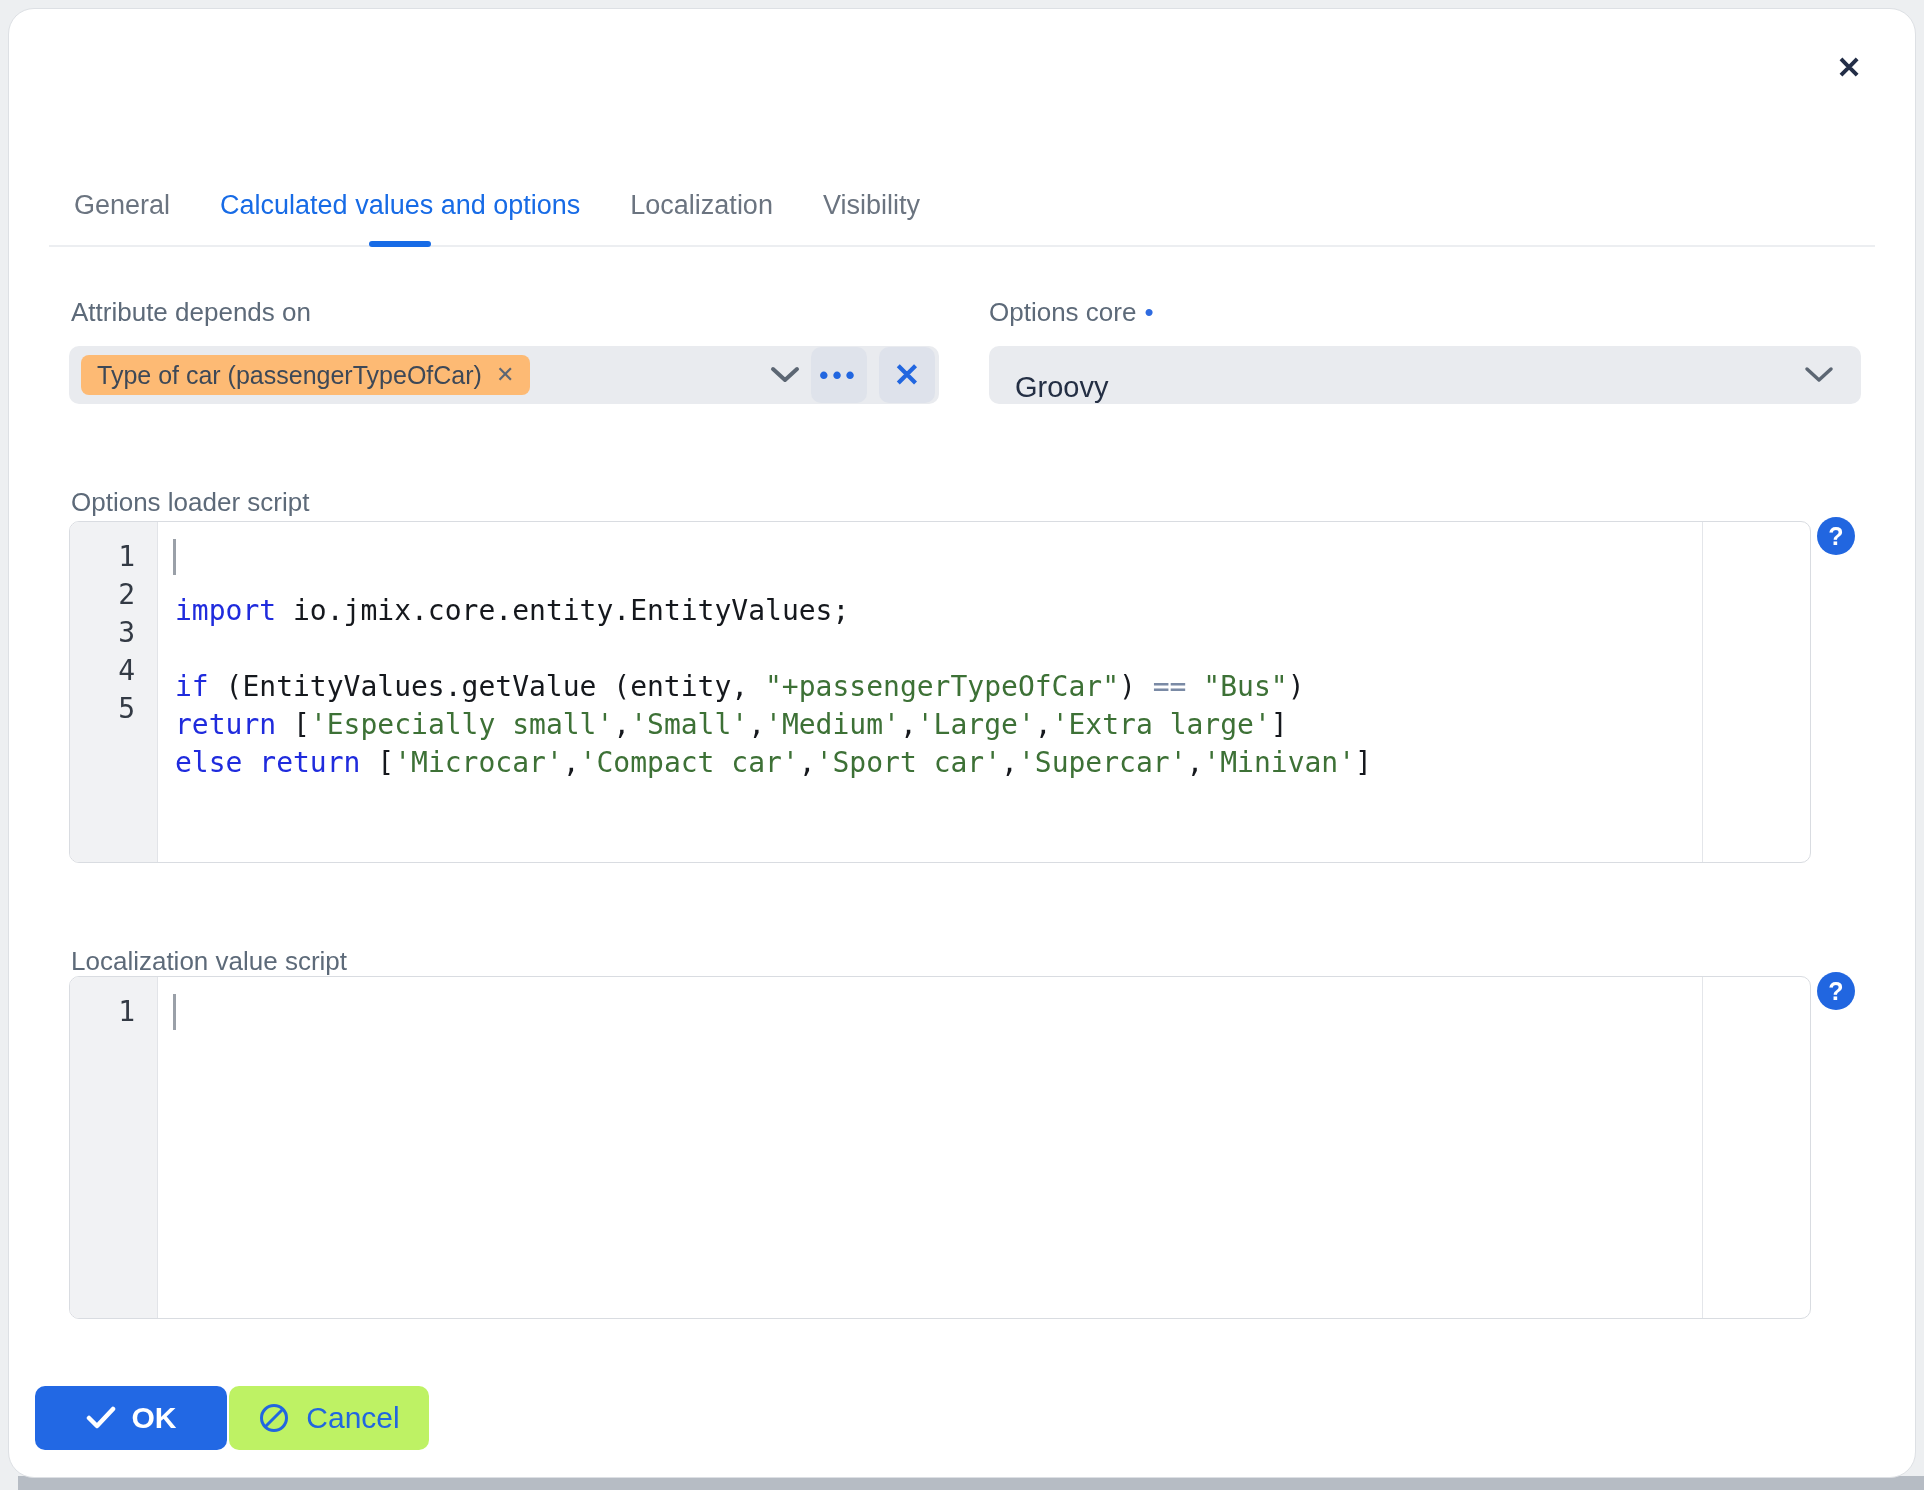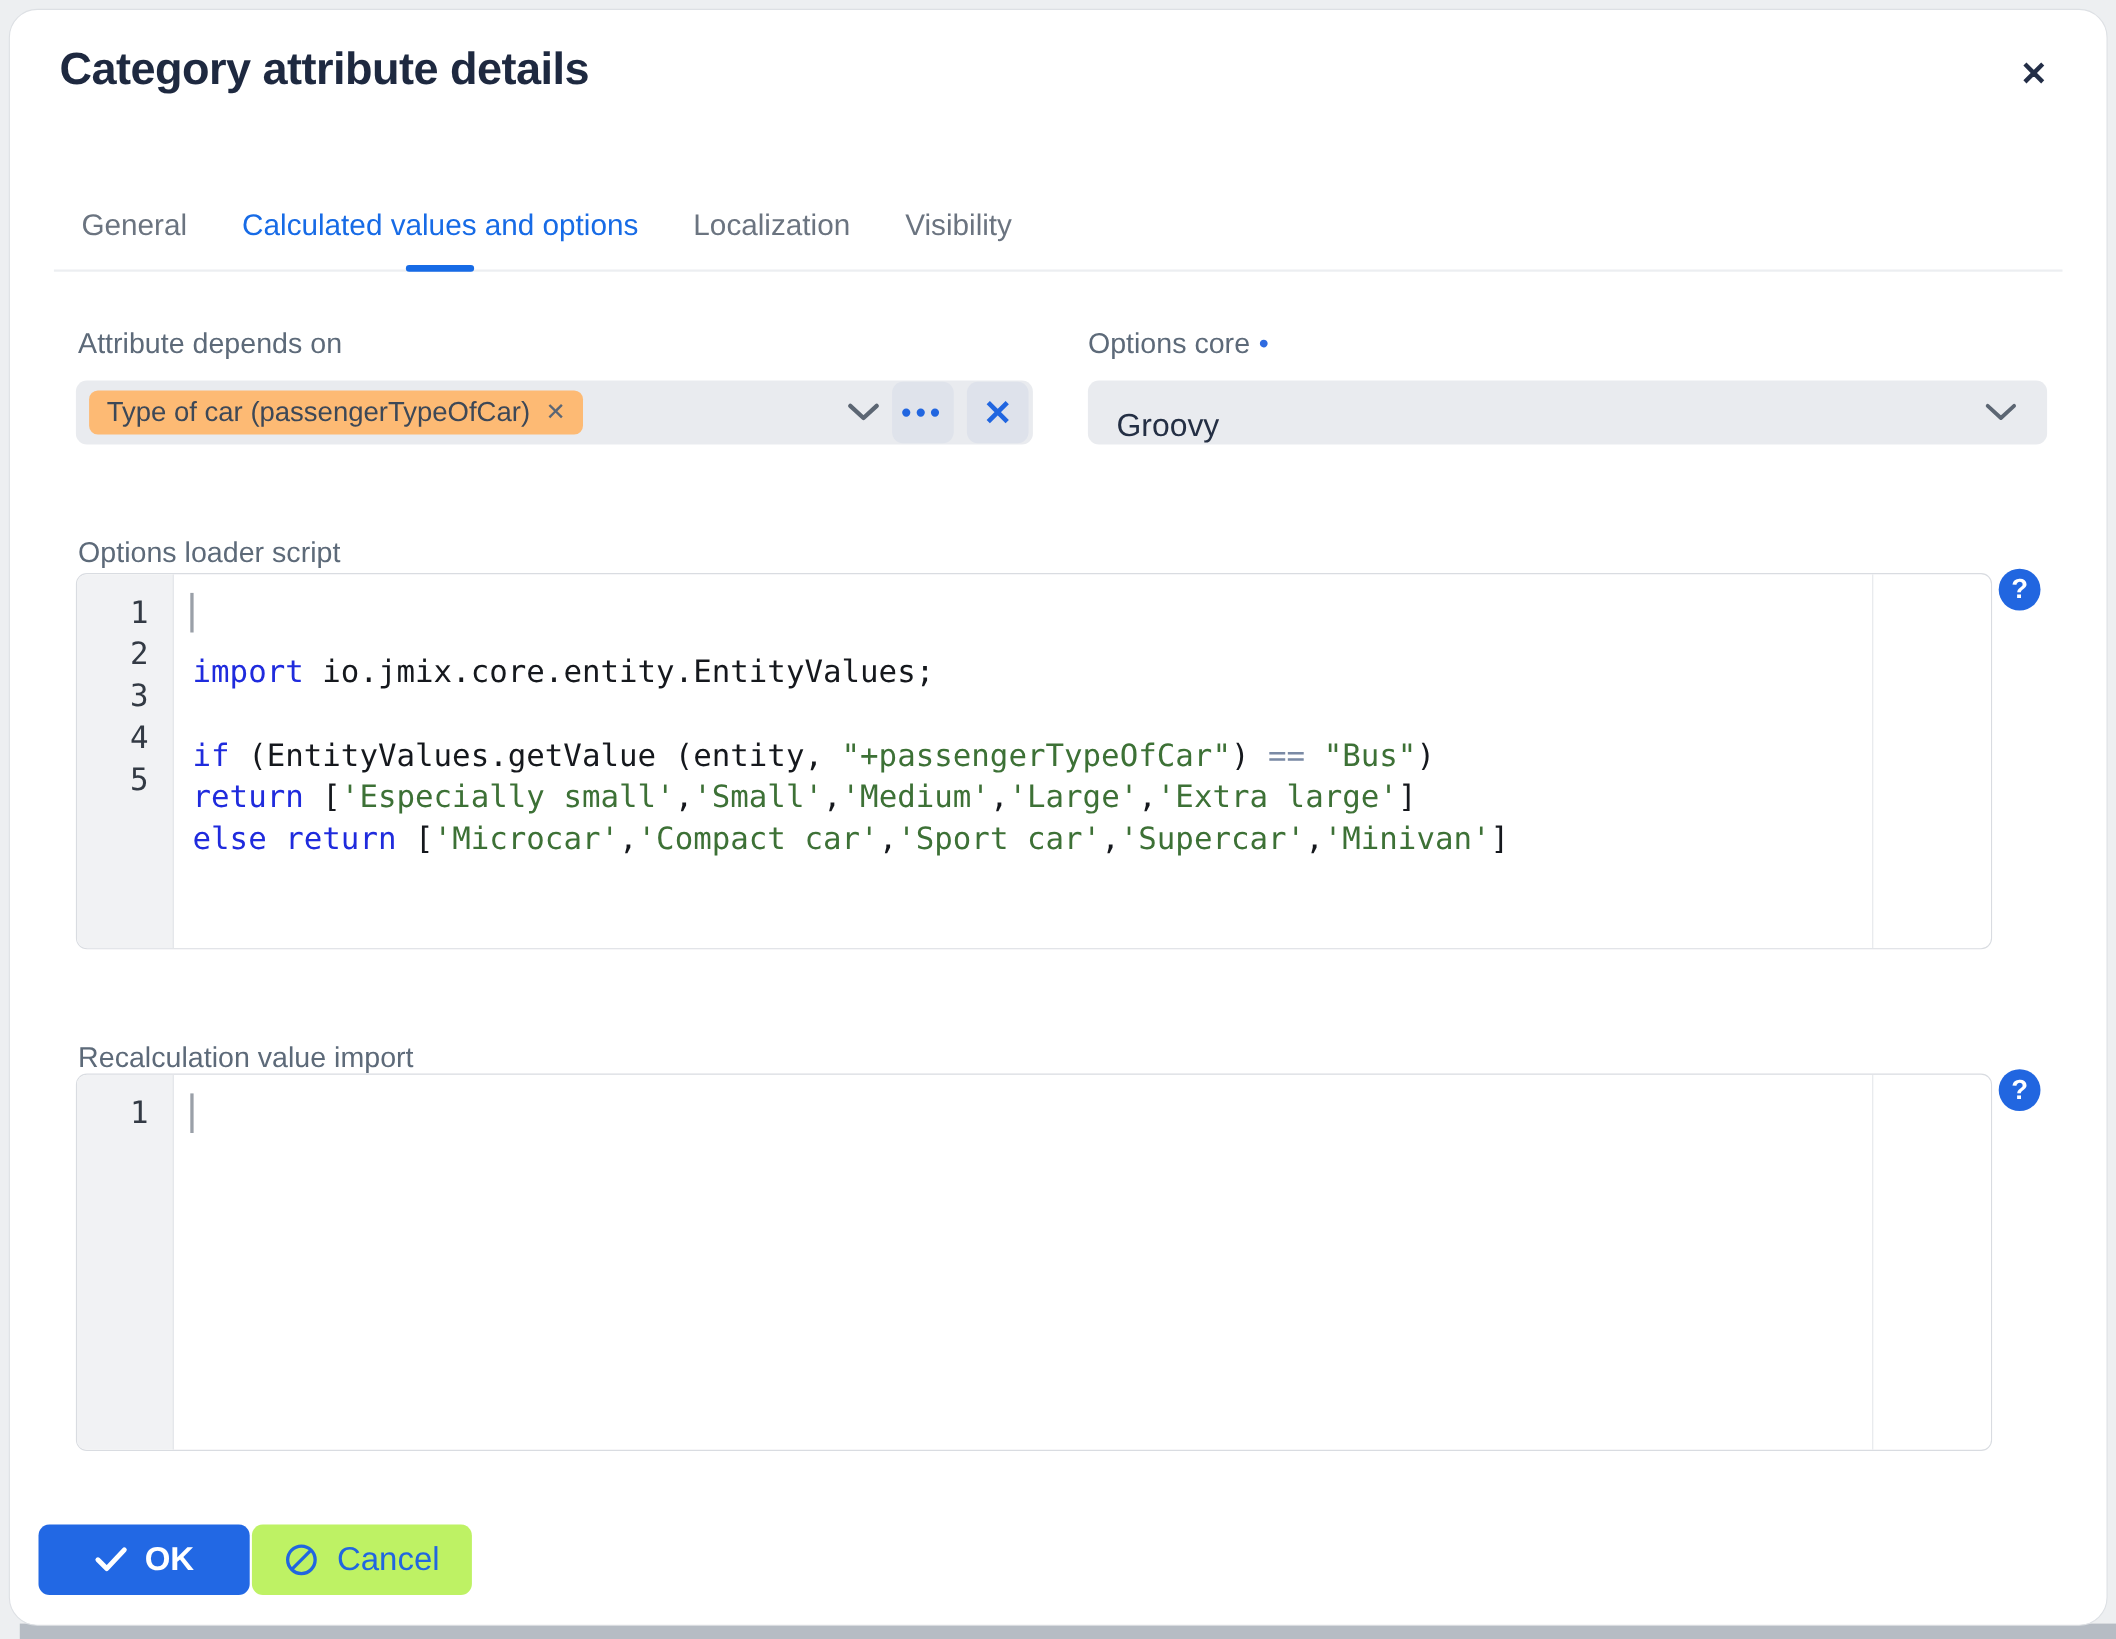--- a/index.html
+++ b/index.html
@@ -138,21 +138,20 @@
   }
   .icon-svg { display:block; }
 </style>
 </head>
 <body>
 
 <div class="backdrop-strip"></div>
 
 <div class="dialog">
 
-  <div class="dialog-title">Category attribute details</div>
   <div class="close-btn">✕</div>
 
   <div class="tabs">
     <div class="tab">
       <span>General</span>
     </div>
     <div class="tab active">
       <span>Calculated values and options</span>
     </div>
     <div class="tab">
@@ -206,21 +205,21 @@
         <div class="ln">4</div>
         <div class="ln">5</div>
       </div>
     <div class="code">
       <div class="caret"></div>
     <div class="cl"><span class="tok-kw">import</span><span class="tok-p"> io.jmix.core.entity.EntityValues;</span></div><div class="cl">&nbsp;</div><div class="cl"><span class="tok-kw">if</span><span class="tok-p"> (EntityValues.getValue (entity, </span><span class="tok-s">"+passengerTypeOfCar"</span><span class="tok-p">) </span><span class="tok-op">==</span><span class="tok-p"> </span><span class="tok-s">"Bus"</span><span class="tok-p">)</span></div><div class="cl"><span class="tok-kw">return</span><span class="tok-p"> [</span><span class="tok-s">'Especially small'</span><span class="tok-p">,</span><span class="tok-s">'Small'</span><span class="tok-p">,</span><span class="tok-s">'Medium'</span><span class="tok-p">,</span><span class="tok-s">'Large'</span><span class="tok-p">,</span><span class="tok-s">'Extra large'</span><span class="tok-p">]</span></div><div class="cl"><span class="tok-kw">else</span><span class="tok-p"> </span><span class="tok-kw">return</span><span class="tok-p"> [</span><span class="tok-s">'Microcar'</span><span class="tok-p">,</span><span class="tok-s">'Compact car'</span><span class="tok-p">,</span><span class="tok-s">'Sport car'</span><span class="tok-p">,</span><span class="tok-s">'Supercar'</span><span class="tok-p">,</span><span class="tok-s">'Minivan'</span><span class="tok-p">]</span></div></div>
     <div class="editor-inner-line"></div>
   </div>
   <div class="help-btn help-1">?</div>
 
-  <div class="field-label" style="left:62px; top:937px;">Recalculation value import</div>
+  <div class="field-label" style="left:62px; top:937px;">Localization value script</div>
 
   <div class="editor editor-2">
     <div class="gutter">
         <div class="ln">1</div>
       </div>
     <div class="code">
       <div class="caret"></div>
     <div class="cl">&nbsp;</div></div>
     <div class="editor-inner-line"></div>
   </div>

